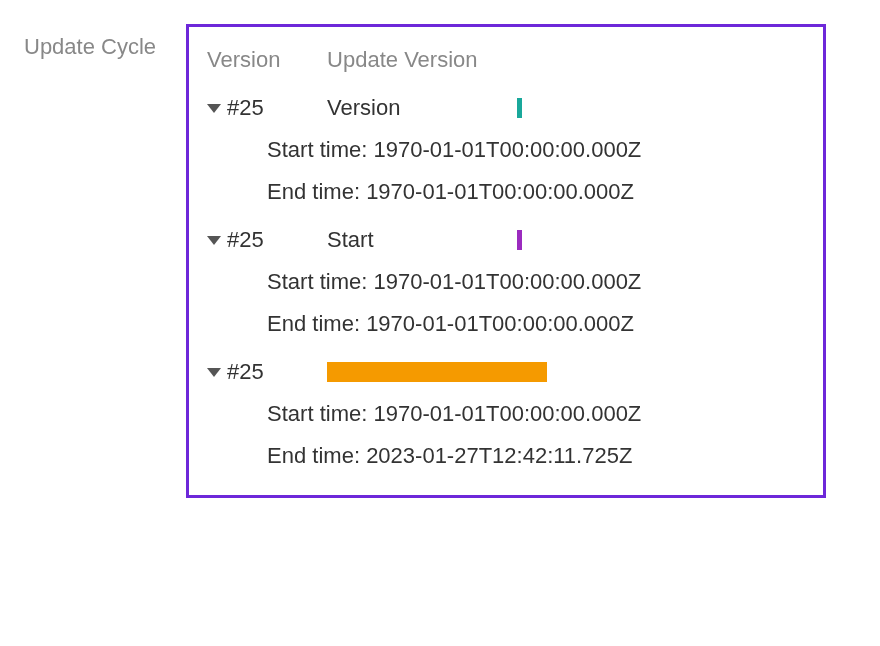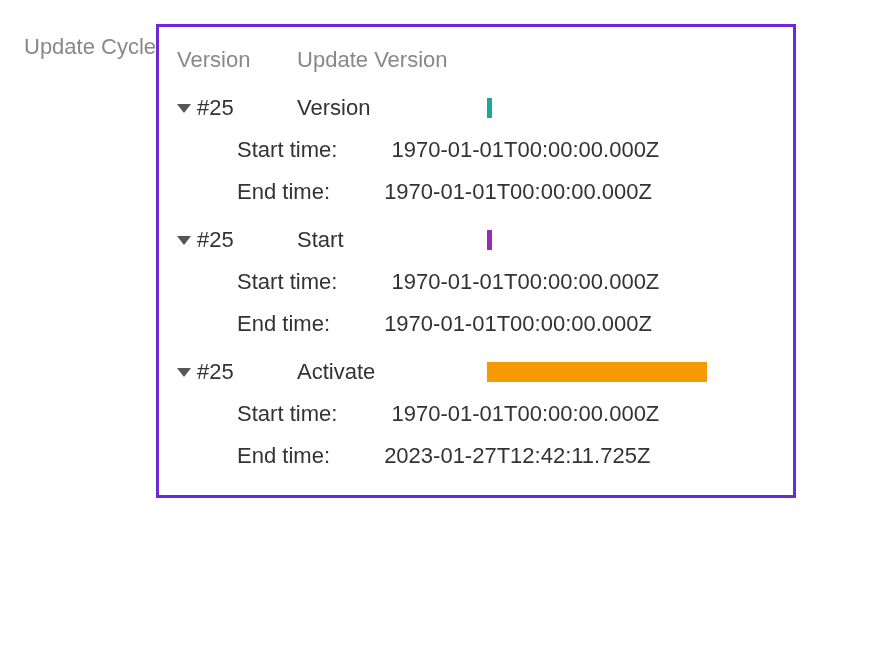--- a/index.html
+++ b/index.html
@@ -5,20 +5,21 @@
     * { box-sizing: border-box; margin: 0; padding: 0; }
     body {
       font-family: -apple-system, BlinkMacSystemFont, "Segoe UI", Helvetica, Arial, sans-serif;
       font-size: 22px;
       color: #333;
       background: #fff;
       padding: 24px;
     }
     .wrap {
       display: flex;
+      gap: 30px;
       align-items: flex-start;
     }
     .side-label {
       color: #888;
       padding-top: 10px;
       white-space: nowrap;
     }
     .panel {
       border: 3px solid #6d28d9;
       min-width: 640px;
@@ -38,21 +39,21 @@
       width: 0; height: 0;
       border-left: 7px solid transparent;
       border-right: 7px solid transparent;
       border-top: 9px solid #555;
       margin-right: 6px;
       cursor: pointer;
     }
     .tl-bar { height: 20px; }
     .detail { padding: 8px 0 8px 48px; color: #333; }
     .detail-label { display: inline; margin-left: 12px; }
-    .detail-value { display: inline; margin-left: 48px; }
+    .detail-value { display: inline; }
     .item-block { margin-top: 6px; }
   </style>
 </head>
 <body>
 
 <div class="wrap">
   <div class="side-label">Update Cycle</div>
   <div class="panel">
     <div class="header-row">
       <div class="col-version">Version</div>
@@ -96,21 +97,20 @@
         <span class="detail-label">End time: </span><span class="detail-value">1970-01-01T00:00:00.000Z</span>
       </div>
     </div>
 
     <div class="item-block">
       <div class="item-row">
         <div class="col-version">
           <span class="caret"></span>
           <span>#25</span>
         </div>
-        <div class="col-activity">Activate</div>
         <div class="col-timeline">
           <div class="tl-bar" style="background:#f59a00;width:220px;height:20px;"></div>
         </div>
       </div>
       <div class="detail">
         <span class="detail-label">Start time: </span><span class="detail-value">1970-01-01T00:00:00.000Z</span>
       </div>
       <div class="detail">
         <span class="detail-label">End time: </span><span class="detail-value">2023-01-27T12:42:11.725Z</span>
       </div>

